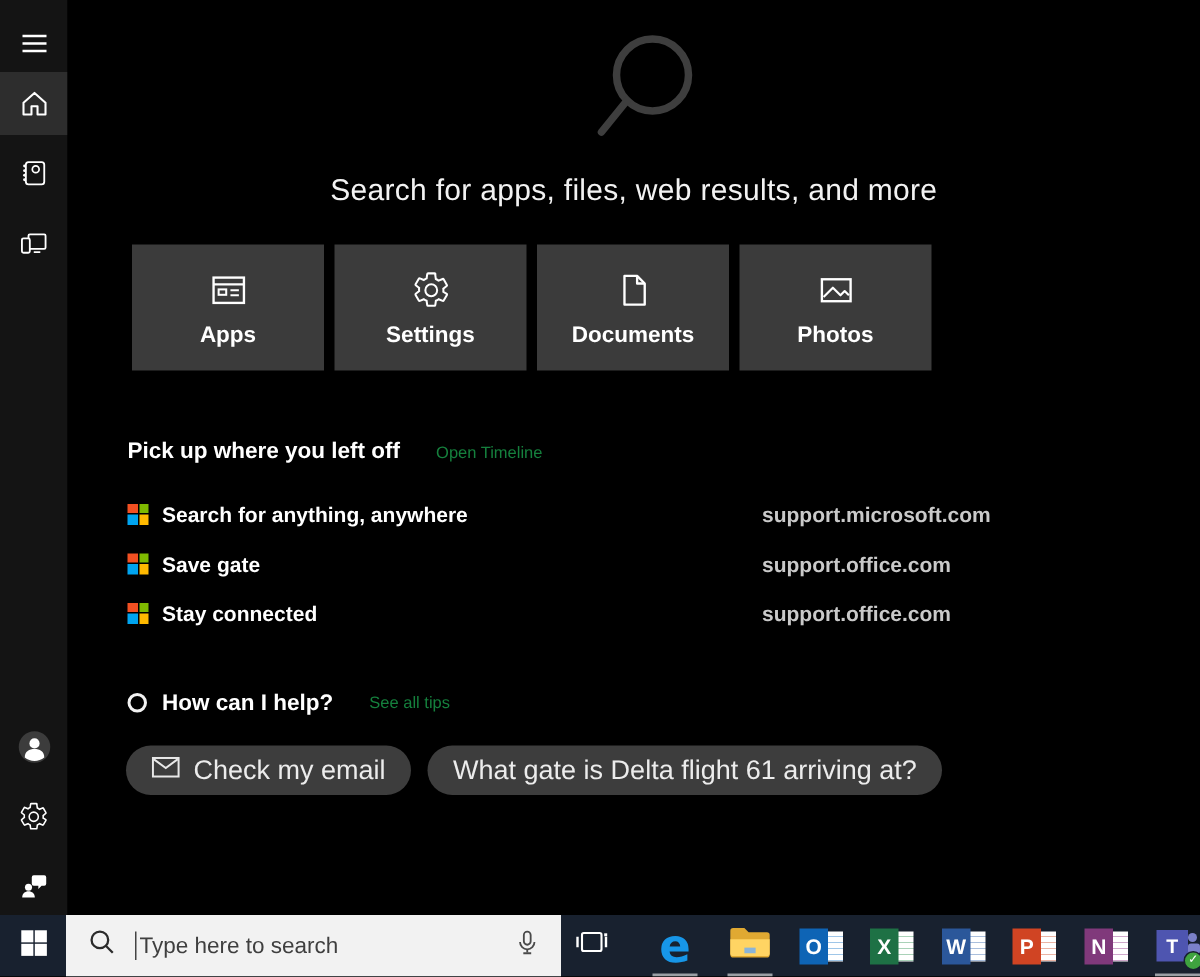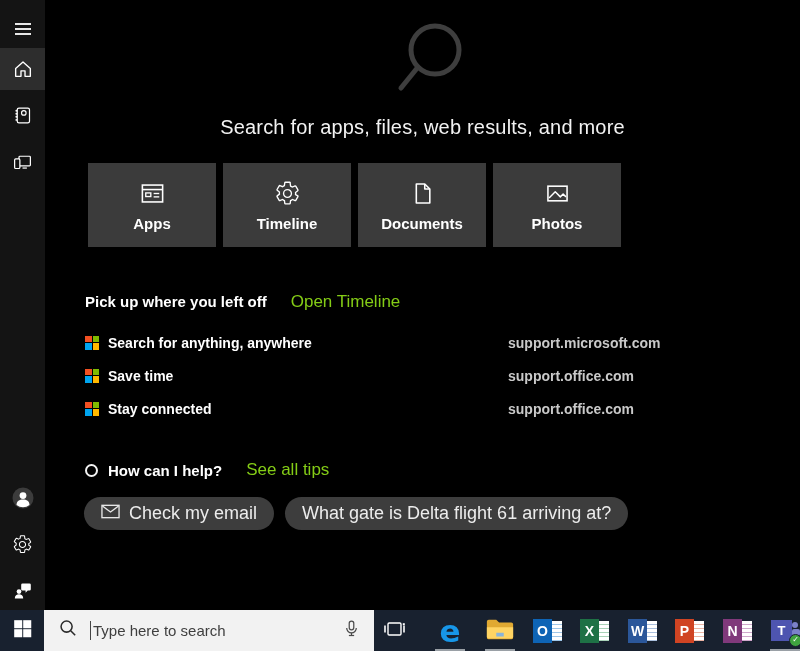--- a/index.html
+++ b/index.html
@@ -19,21 +19,21 @@
   .big-search { position:absolute; left:344px; top:12px; }
   .hint-heading { position:absolute; left:0; top:116px; width:755px; text-align:center; font-size:20px; font-weight:400; color:#f2f2f2; letter-spacing:.2px; }
 
   .cat-row { position:absolute; left:43px; top:163px; display:flex; gap:7px; }
   .cat-tile { width:128px; height:84px; background:#3b3b3b; display:flex; flex-direction:column; align-items:center; justify-content:center; cursor:pointer; }
   .cat-tile .ticon { height:30px; display:flex; align-items:center; justify-content:center; margin-bottom:7px; }
   .cat-label { font-size:15px; font-weight:600; color:#fff; }
 
   .section-head { position:absolute; left:40px; display:flex; align-items:baseline; }
   .section-title { font-size:15px; font-weight:700; color:#fff; }
-  .section-action { font-size:17px; color:#84cc16; margin-left:24px; cursor:pointer; }
+  .section-action { font-size:11px; color:#15803d; margin-left:24px; cursor:pointer; }
 
   .tl-list { position:absolute; left:40px; top:326px; width:680px; }
   .tl-row { position:relative; height:33px; display:flex; align-items:center; cursor:pointer;text-align:right; }
   .tl-title { font-size:14px; font-weight:700; color:#fff; margin-left:9px; }
   .tl-source { position:absolute; left:423px; font-size:14px; font-weight:700; color:#c9c9c9; }
   .mslogo { width:14px; height:14px; display:grid; grid-template-columns:6.5px 6.5px; grid-template-rows:6.5px 6.5px; gap:1px; }
   .mslogo i { display:block; }
 
   .cortana-head { top:460px; align-items:center; display:flex; }
   .cortana-ring { width:13px; height:13px; border:2.2px solid #f2f2f2; border-radius:50%; margin-right:10px; }
@@ -172,21 +172,21 @@
           </svg>
         </span>
         <span class="cat-label">Apps</span>
       </div>
       <div class="cat-tile">
         <span class="ticon">
           <svg width="27" height="27" viewBox="0 0 24 24">
               <path d="M19.14,12.94a7,7,0,0,0,.06-.94,7,7,0,0,0-.06-.94l2-1.58a.5.5,0,0,0,.12-.64l-1.92-3.32a.5.5,0,0,0-.61-.22l-2.39,1a7.3,7.3,0,0,0-1.62-.94l-.36-2.54A.5.5,0,0,0,13.9,2H10.1a.5.5,0,0,0-.49.42L9.25,5a7.3,7.3,0,0,0-1.62.94l-2.39-1a.5.5,0,0,0-.61.22L2.71,8.44a.5.5,0,0,0,.12.64l2,1.58a7,7,0,0,0-.06.94,7,7,0,0,0,.06.94l-2,1.58a.5.5,0,0,0-.12.64l1.92,3.32a.5.5,0,0,0,.61.22l2.39-1a7.3,7.3,0,0,0,1.62.94l.36,2.54a.5.5,0,0,0,.49.42h3.8a.5.5,0,0,0,.49-.42l.36-2.54a7.3,7.3,0,0,0,1.62-.94l2.39,1a.5.5,0,0,0,.61-.22l1.92-3.32a.5.5,0,0,0-.12-.64ZM12,15.5A3.5,3.5,0,1,1,15.5,12,3.5,3.5,0,0,1,12,15.5Z" fill="none" stroke="#fff" stroke-width="1.2"></path>
             </svg>
         </span>
-        <span class="cat-label">Timeline</span>
+        <span class="cat-label">Settings</span>
       </div>
       <div class="cat-tile">
         <span class="ticon">
           <svg width="27" height="27" viewBox="0 0 24 24">
             <path d="M6.5 3.5 H14 L18.5 8 V20.5 H6.5 Z" fill="none" stroke="#fff" stroke-width="1.4" stroke-linejoin="round"></path>
             <path d="M14 3.5 V8 H18.5" fill="none" stroke="#fff" stroke-width="1.4" stroke-linejoin="round"></path>
           </svg>
         </span>
         <span class="cat-label">Documents</span>
       </div>
@@ -217,21 +217,21 @@
         <span class="tl-title">Search for anything, anywhere</span>
         <span class="tl-source">support.microsoft.com</span>
       </div>
       <div class="tl-row">
         <span class="mslogo">
           <i style="background:#f25022"></i>
             <i style="background:#7fba00"></i>
             <i style="background:#00a4ef"></i>
             <i style="background:#ffb900"></i>
         </span>
-        <span class="tl-title">Save time</span>
+        <span class="tl-title">Save gate</span>
         <span class="tl-source">support.office.com</span>
       </div>
       <div class="tl-row">
         <span class="mslogo">
           <i style="background:#f25022"></i>
             <i style="background:#7fba00"></i>
             <i style="background:#00a4ef"></i>
             <i style="background:#ffb900"></i>
         </span>
         <span class="tl-title">Stay connected</span>

